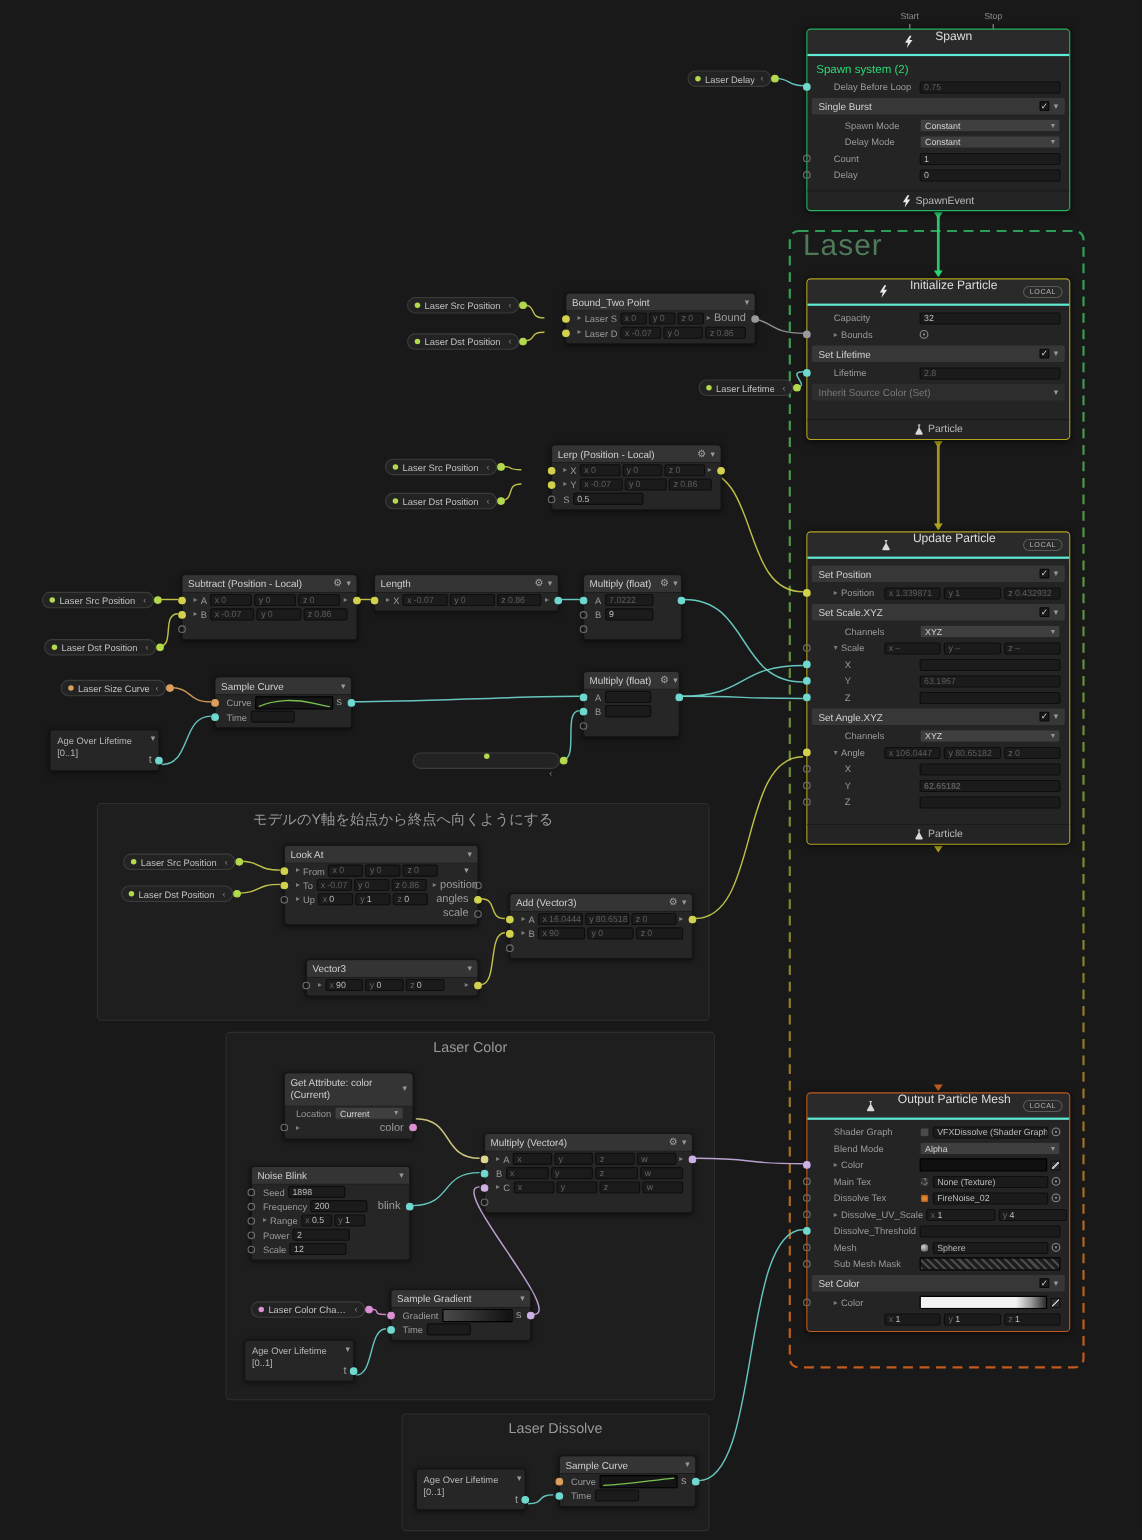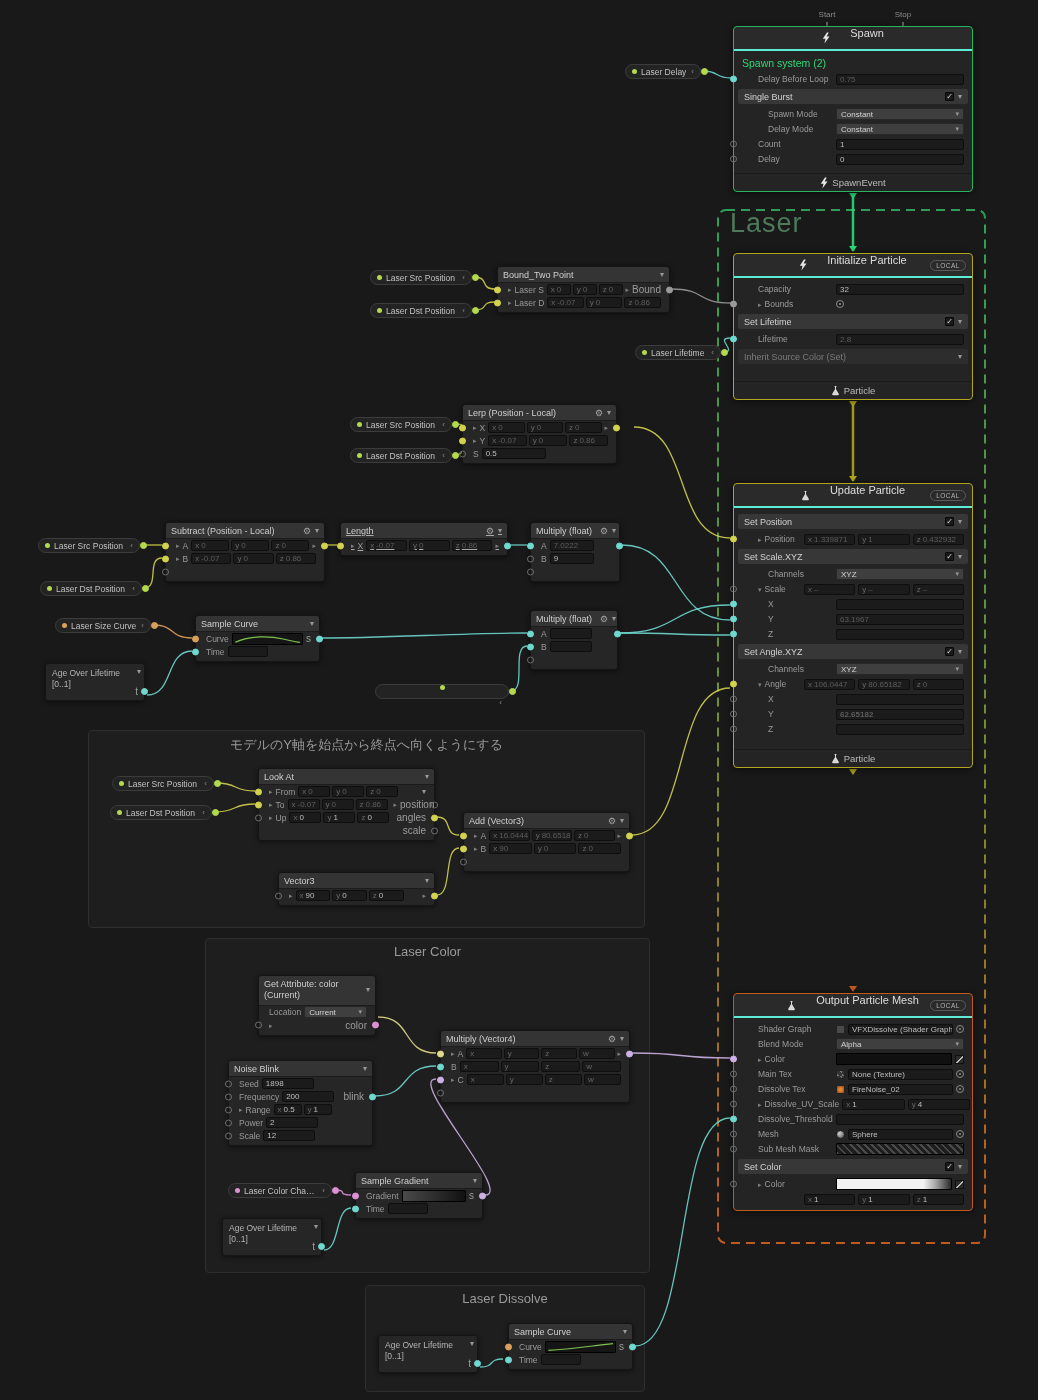--- a/index.html
+++ b/index.html
@@ -564,21 +564,21 @@
               <span class="val">1</span>
             </span>
             <span class="fld">
               <span class="ax">z</span>
               <span class="val">1</span>
             </span>
           </span>
         </div>
       </div>
     </div>
-    <div class="node" style="left: 497px; top: 266px; width: 173px;">
+    <div class="node" style="left: 514px; top: 266px; width: 173px;">
       <div class="node-header">
         <span class="ntitle">Bound_Two Point</span>
         <span class="spacer"></span>
         <span class="chevdn">▾</span>
       </div>
       <div class="nrow">
         <span class="port inport" style="border-color: rgb(210, 210, 78); background: rgb(210, 210, 78);"></span>
         <span class="arrow">▸</span>
         <span class="rlabel">Laser S</span>
         <span class="comps">
@@ -612,21 +612,21 @@
             <span class="ax">y</span>
             <span class="val">0</span>
           </span>
           <span class="fld dim">
             <span class="ax">z</span>
             <span class="val">0.86</span>
           </span>
         </span>
       </div>
     </div>
-    <div class="node" style="left: 462px; top: 404px; width: 155px;">
+    <div class="node" style="left: 501px; top: 404px; width: 155px;">
       <div class="node-header">
         <span class="ntitle">Lerp (Position - Local)</span>
         <span class="spacer"></span>
         <span class="gear">⚙</span>
         <span class="chevdn">▾</span>
       </div>
       <div class="nrow">
         <span class="port inport" style="border-color: rgb(210, 210, 78); background: rgb(210, 210, 78);"></span>
         <span class="arrow">▸</span>
         <span class="rlabel">X</span>
@@ -718,21 +718,21 @@
           <span class="fld dim">
             <span class="ax">z</span>
             <span class="val">0.86</span>
           </span>
         </span>
       </div>
       <div class="nrow">
         <span class="port inport" style="border-color: rgb(110, 110, 110);"></span>
       </div>
     </div>
-    <div class="node" style="left: 340px; top: 522px; width: 168px; text-decoration: underline;">
+    <div class="node" style="left: 340px; top: 522px; width: 168px;">
       <div class="node-header">
         <span class="ntitle">Length</span>
         <span class="spacer"></span>
         <span class="gear">⚙</span>
         <span class="chevdn">▾</span>
       </div>
       <div class="nrow">
         <span class="port inport" style="border-color: rgb(210, 210, 78); background: rgb(210, 210, 78);"></span>
         <span class="arrow">▸</span>
         <span class="rlabel">X</span>

